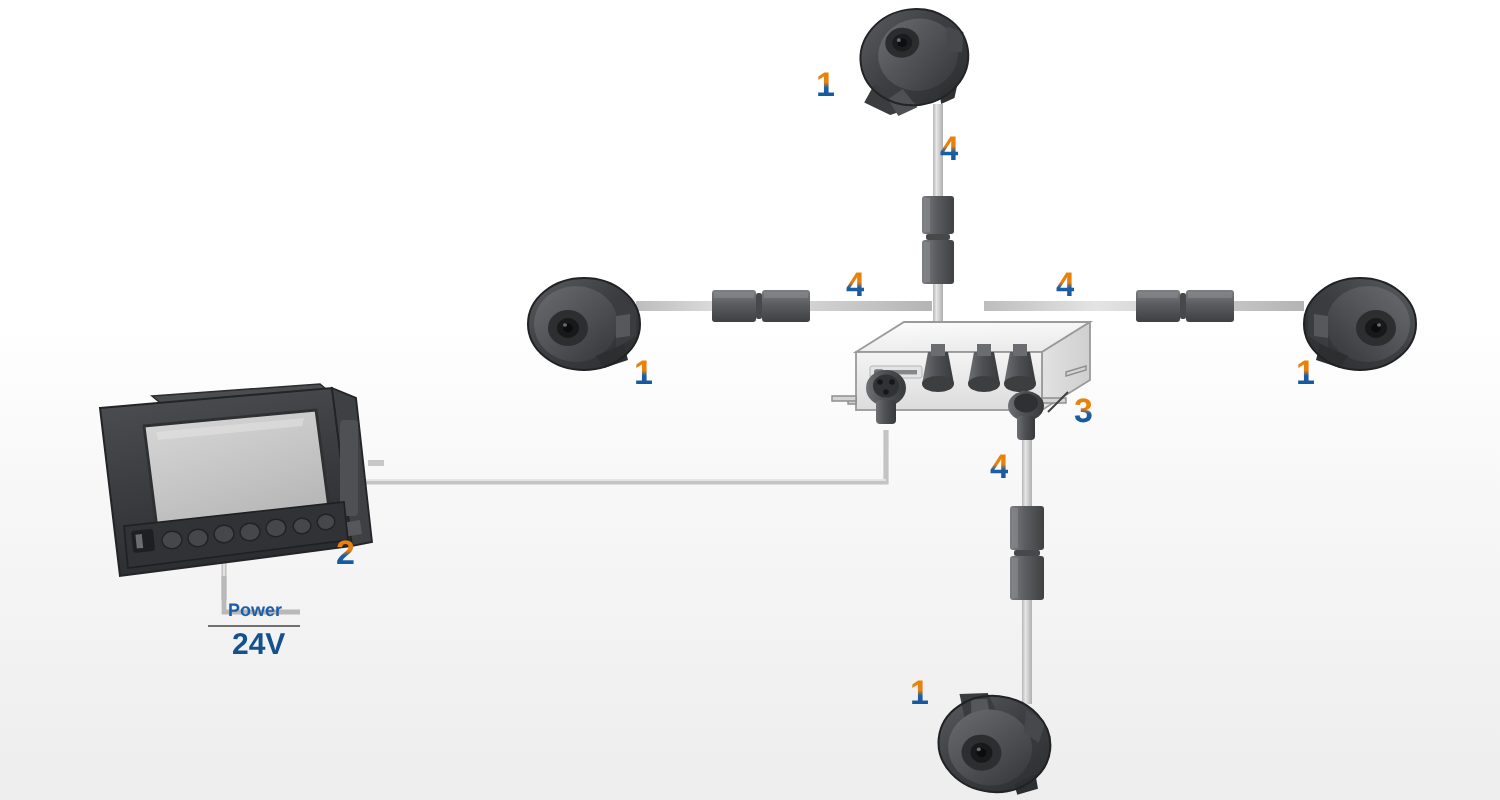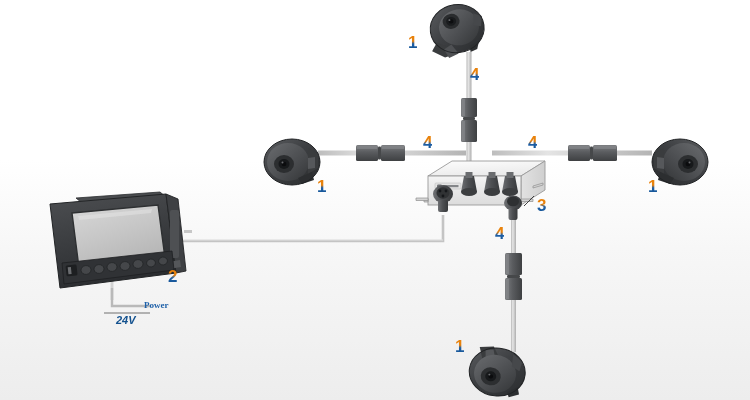--- a/index.html
+++ b/index.html
@@ -34,37 +34,35 @@
     line-height: 1;
     background: linear-gradient(180deg, #E8820C 0%, #E8820C 42%, #1C5FA8 58%, #14528f 100%);
     -webkit-background-clip: text;
     background-clip: text;
     color: transparent;
     -webkit-text-fill-color: transparent;
     user-select: none;
   }
   .pwr-label {
     position: absolute;
-    font-family: Liberation Serif, serif;
+    font-family: Liberation Sans, sans-serif;
     font-size: 9px;
     font-weight: bold;
     color: #1C5FA8;
     line-height: 1.05;
     user-select: none;
-    margin-left: 30px;
   }
   .pwr-sub {
     position: absolute;
     font-family: "Liberation Sans", sans-serif;
-    font-size: 11px;
+    font-size: 15px;
     font-weight: bold;
     color: #14528f;
     line-height: 1.05;
     user-select: none;
-    font-style: italic;
   }
 </style>
 </head>
 <body>
 
 <div id="diagram-root">
 
   <svg id="diagram-svg" viewBox="0 0 750 400" xmlns="http://www.w3.org/2000/svg">
     <defs>
       <linearGradient id="camShell" x1="0" y1="0" x2="1" y2="1">

